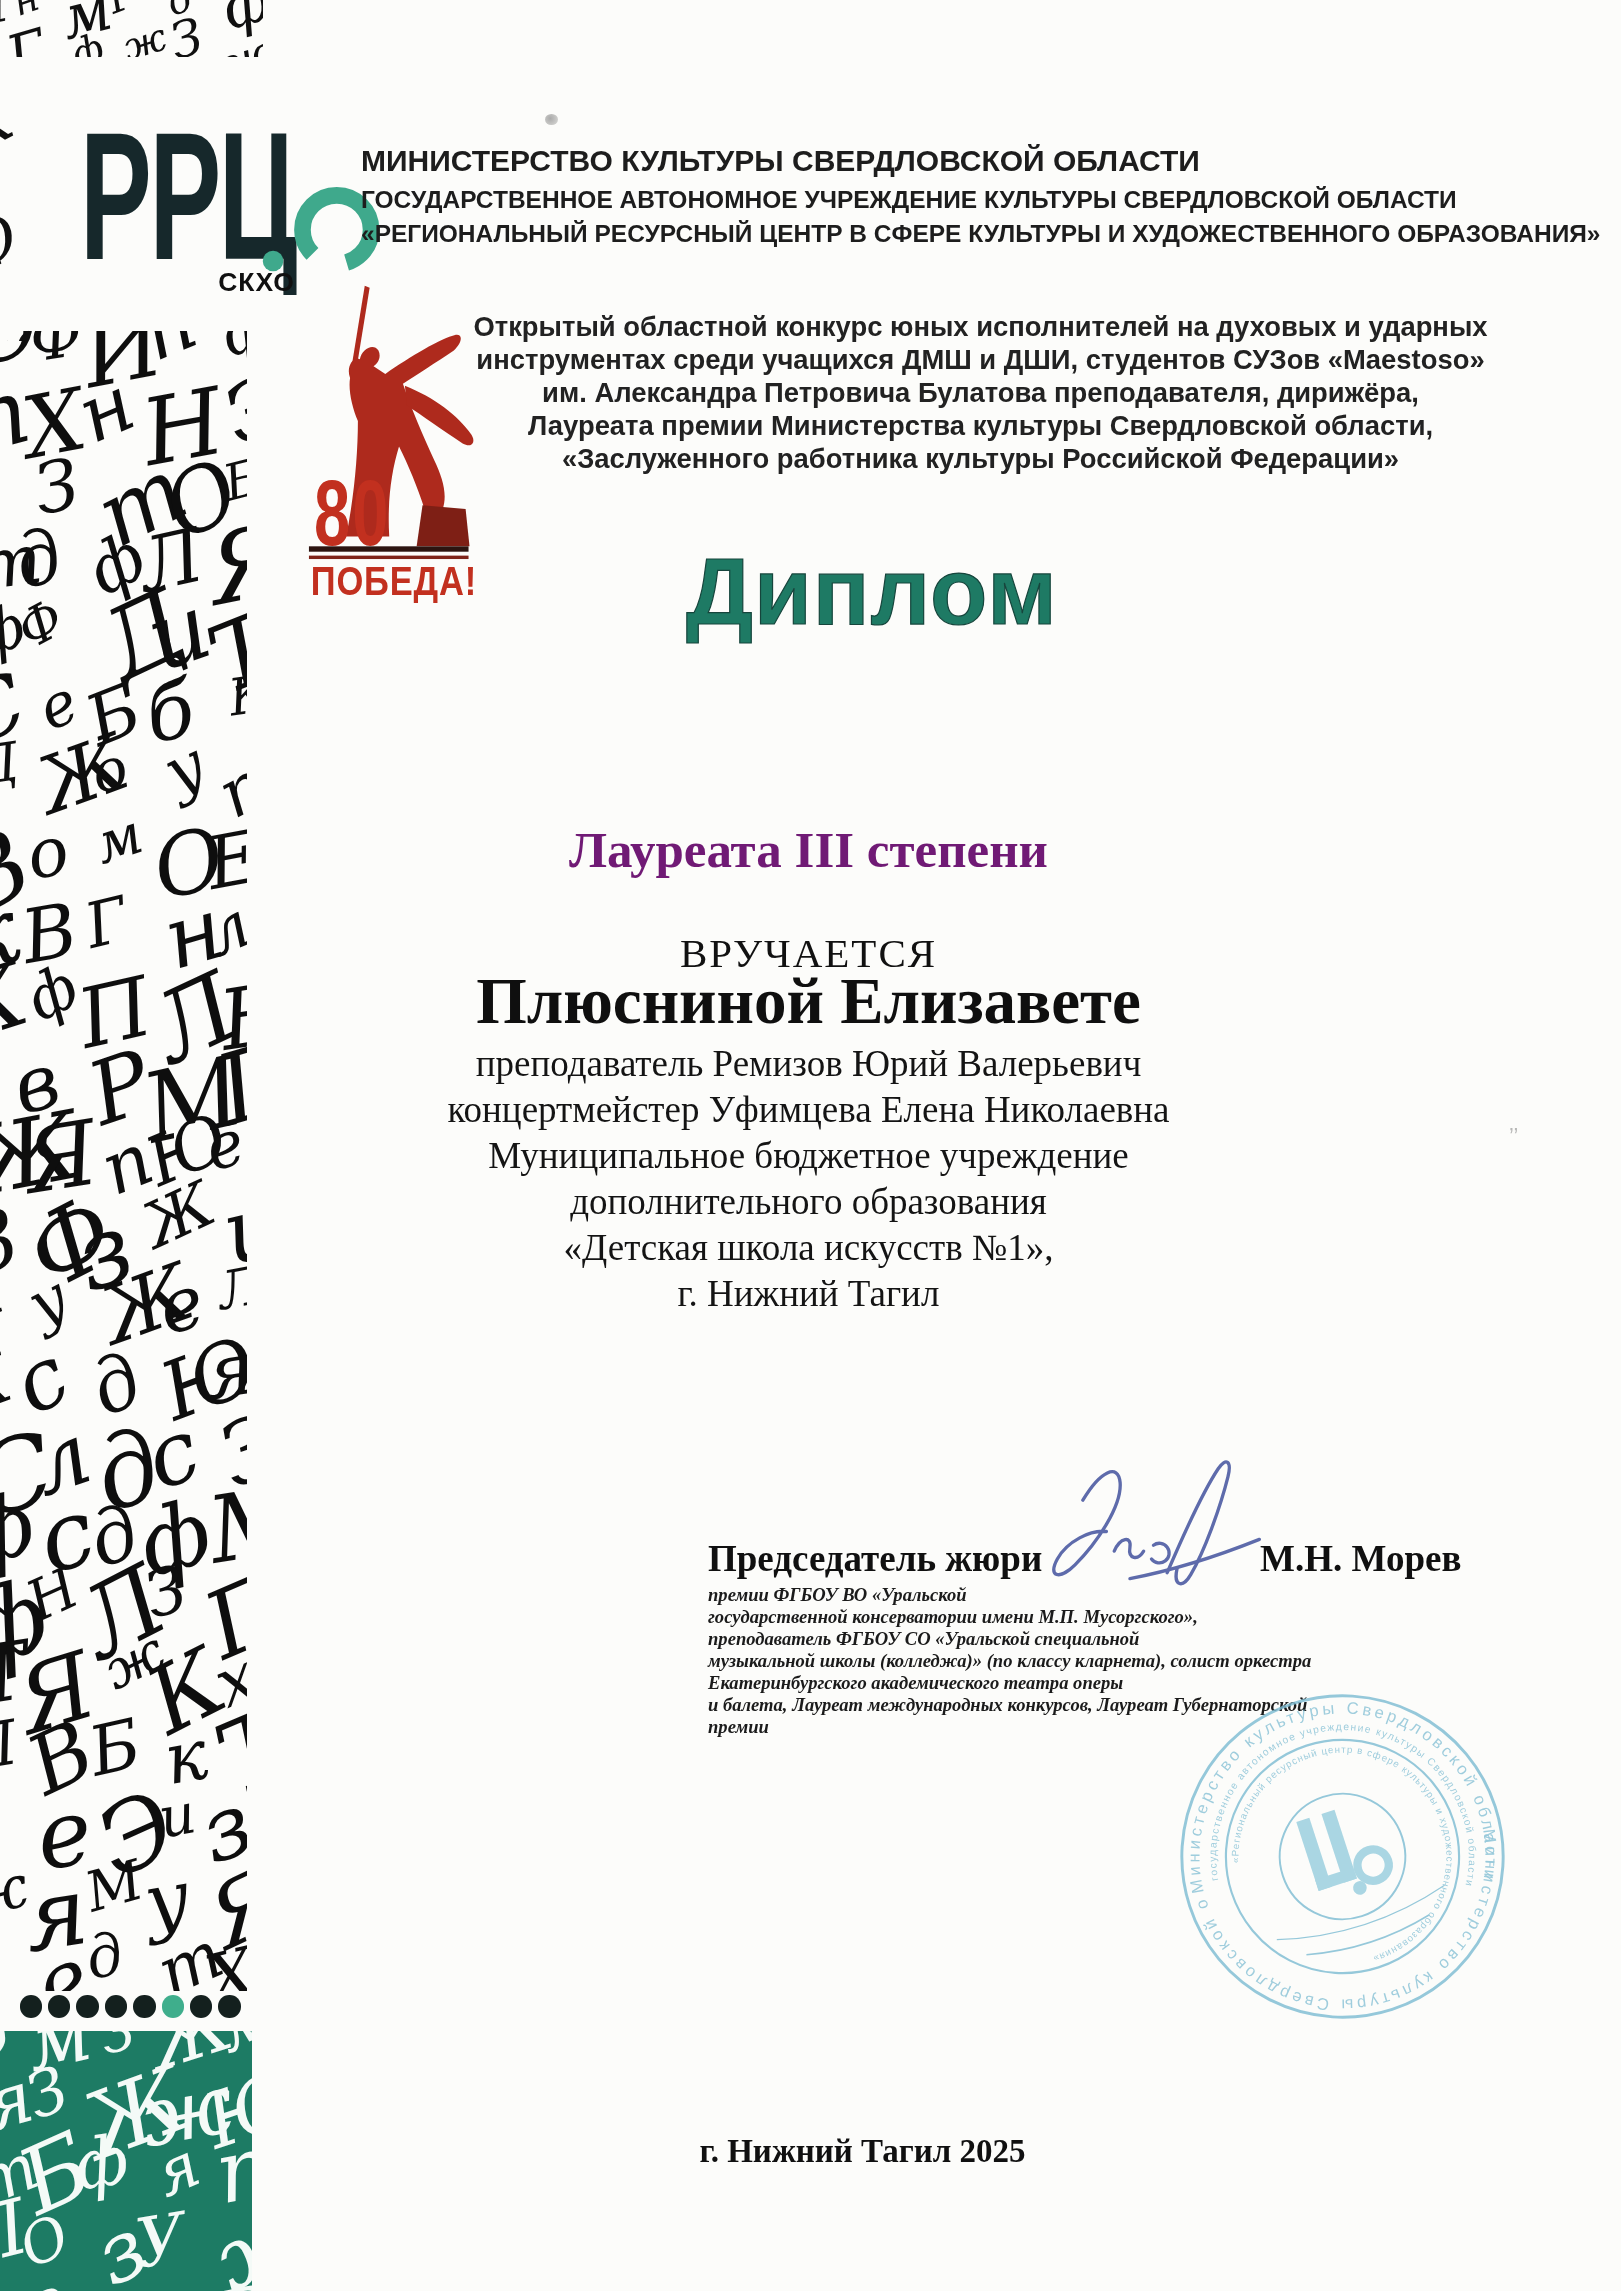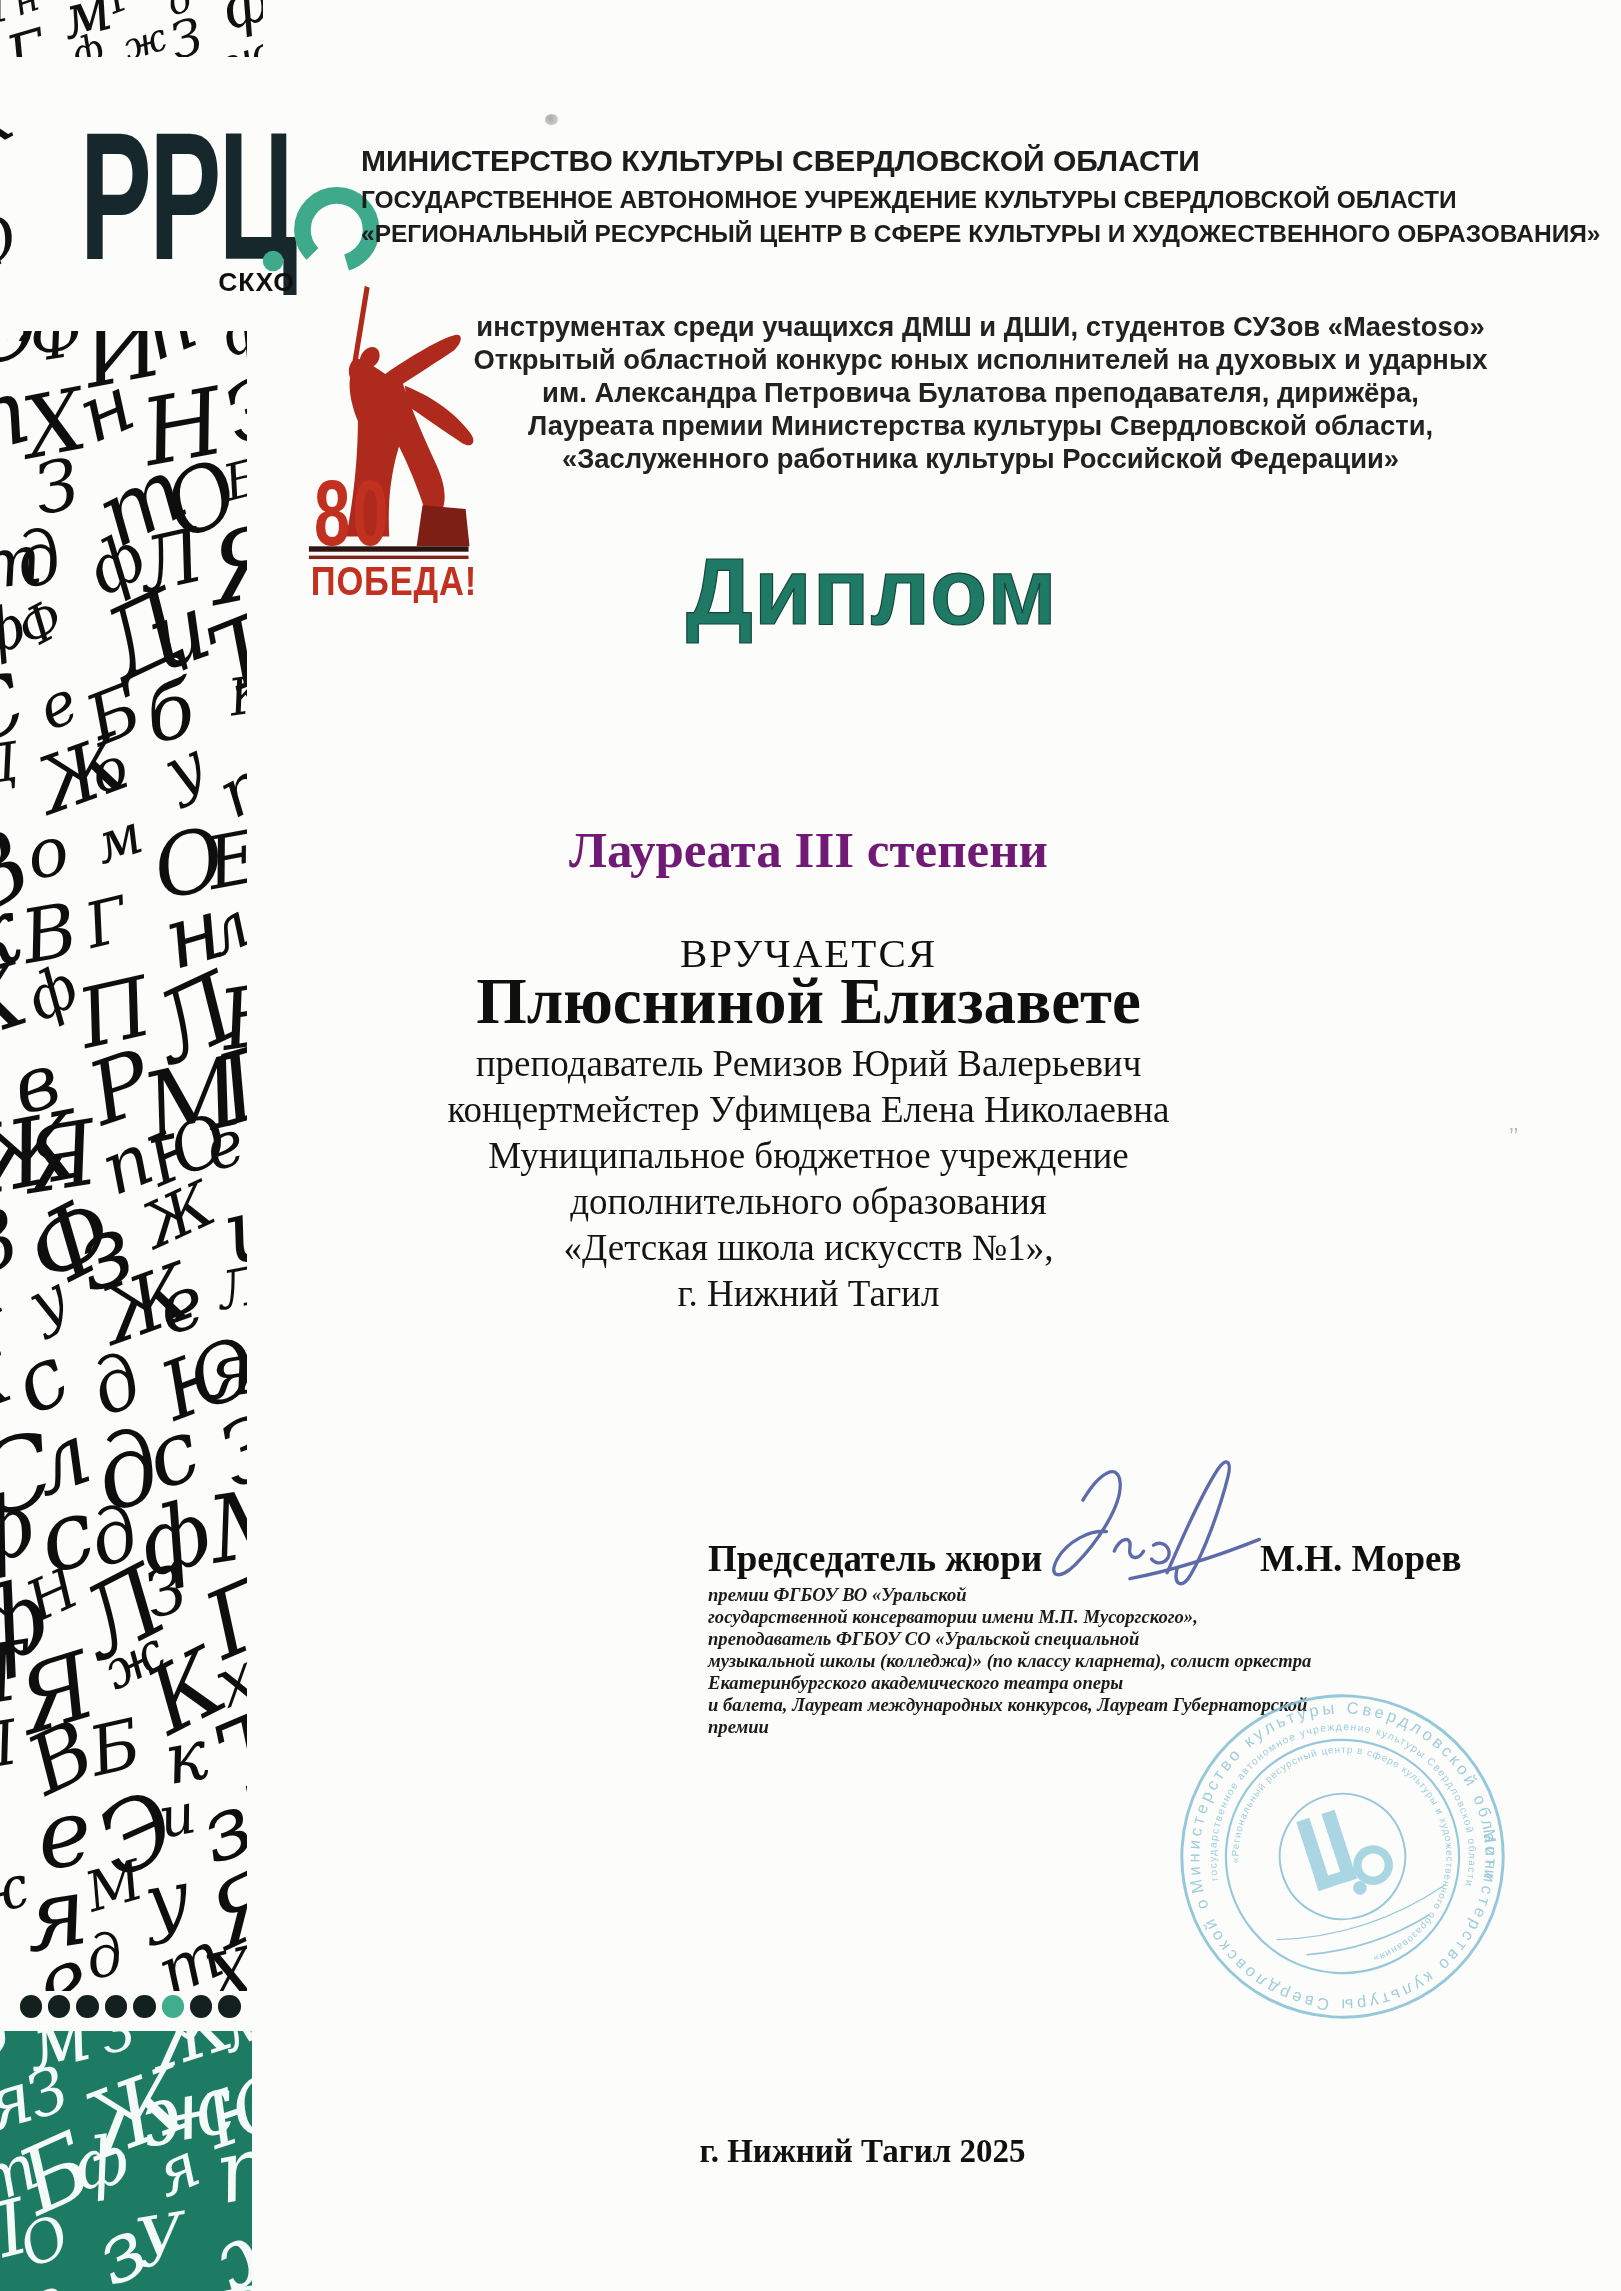--- a/index.html
+++ b/index.html
@@ -266,22 +266,22 @@
       </g>
       <rect x="62" y="272" width="163" height="5.5" fill="#2c1410"></rect>
       <rect x="62" y="281.5" width="163" height="3.5" fill="#7e241a"></rect>
       <g transform="scale(0.84,1)">
         <text x="76" y="322" font-family="Liberation Sans, sans-serif" font-weight="bold" font-size="42" letter-spacing="1" fill="#c2301f">ПОБЕДА!</text>
       </g>
     </svg>
   </div>
 
   <div id="competition" class="abs sans">
+    <div>Открытый областной конкурс юных исполнителей на духовых и ударных</div>
     <div>инструментах среди учащихся ДМШ и ДШИ, студентов СУЗов «Maestoso»</div>
-    <div>Открытый областной конкурс юных исполнителей на духовых и ударных</div>
     <div>им. Александра Петровича Булатова преподавателя, дирижёра,</div>
     <div>Лауреата премии Министерства культуры Свердловской области,</div>
     <div>«Заслуженного работника культуры Российской Федерации»</div>
   </div>
 
   <div id="diploma-title" class="abs sans">Диплом</div>
 
   <div id="degree" class="abs center-col">Лауреата III степени</div>
   <div id="presented" class="abs center-col">ВРУЧАЕТСЯ</div>
   <div id="recipient" class="abs center-col">Плюсниной Елизавете</div>

